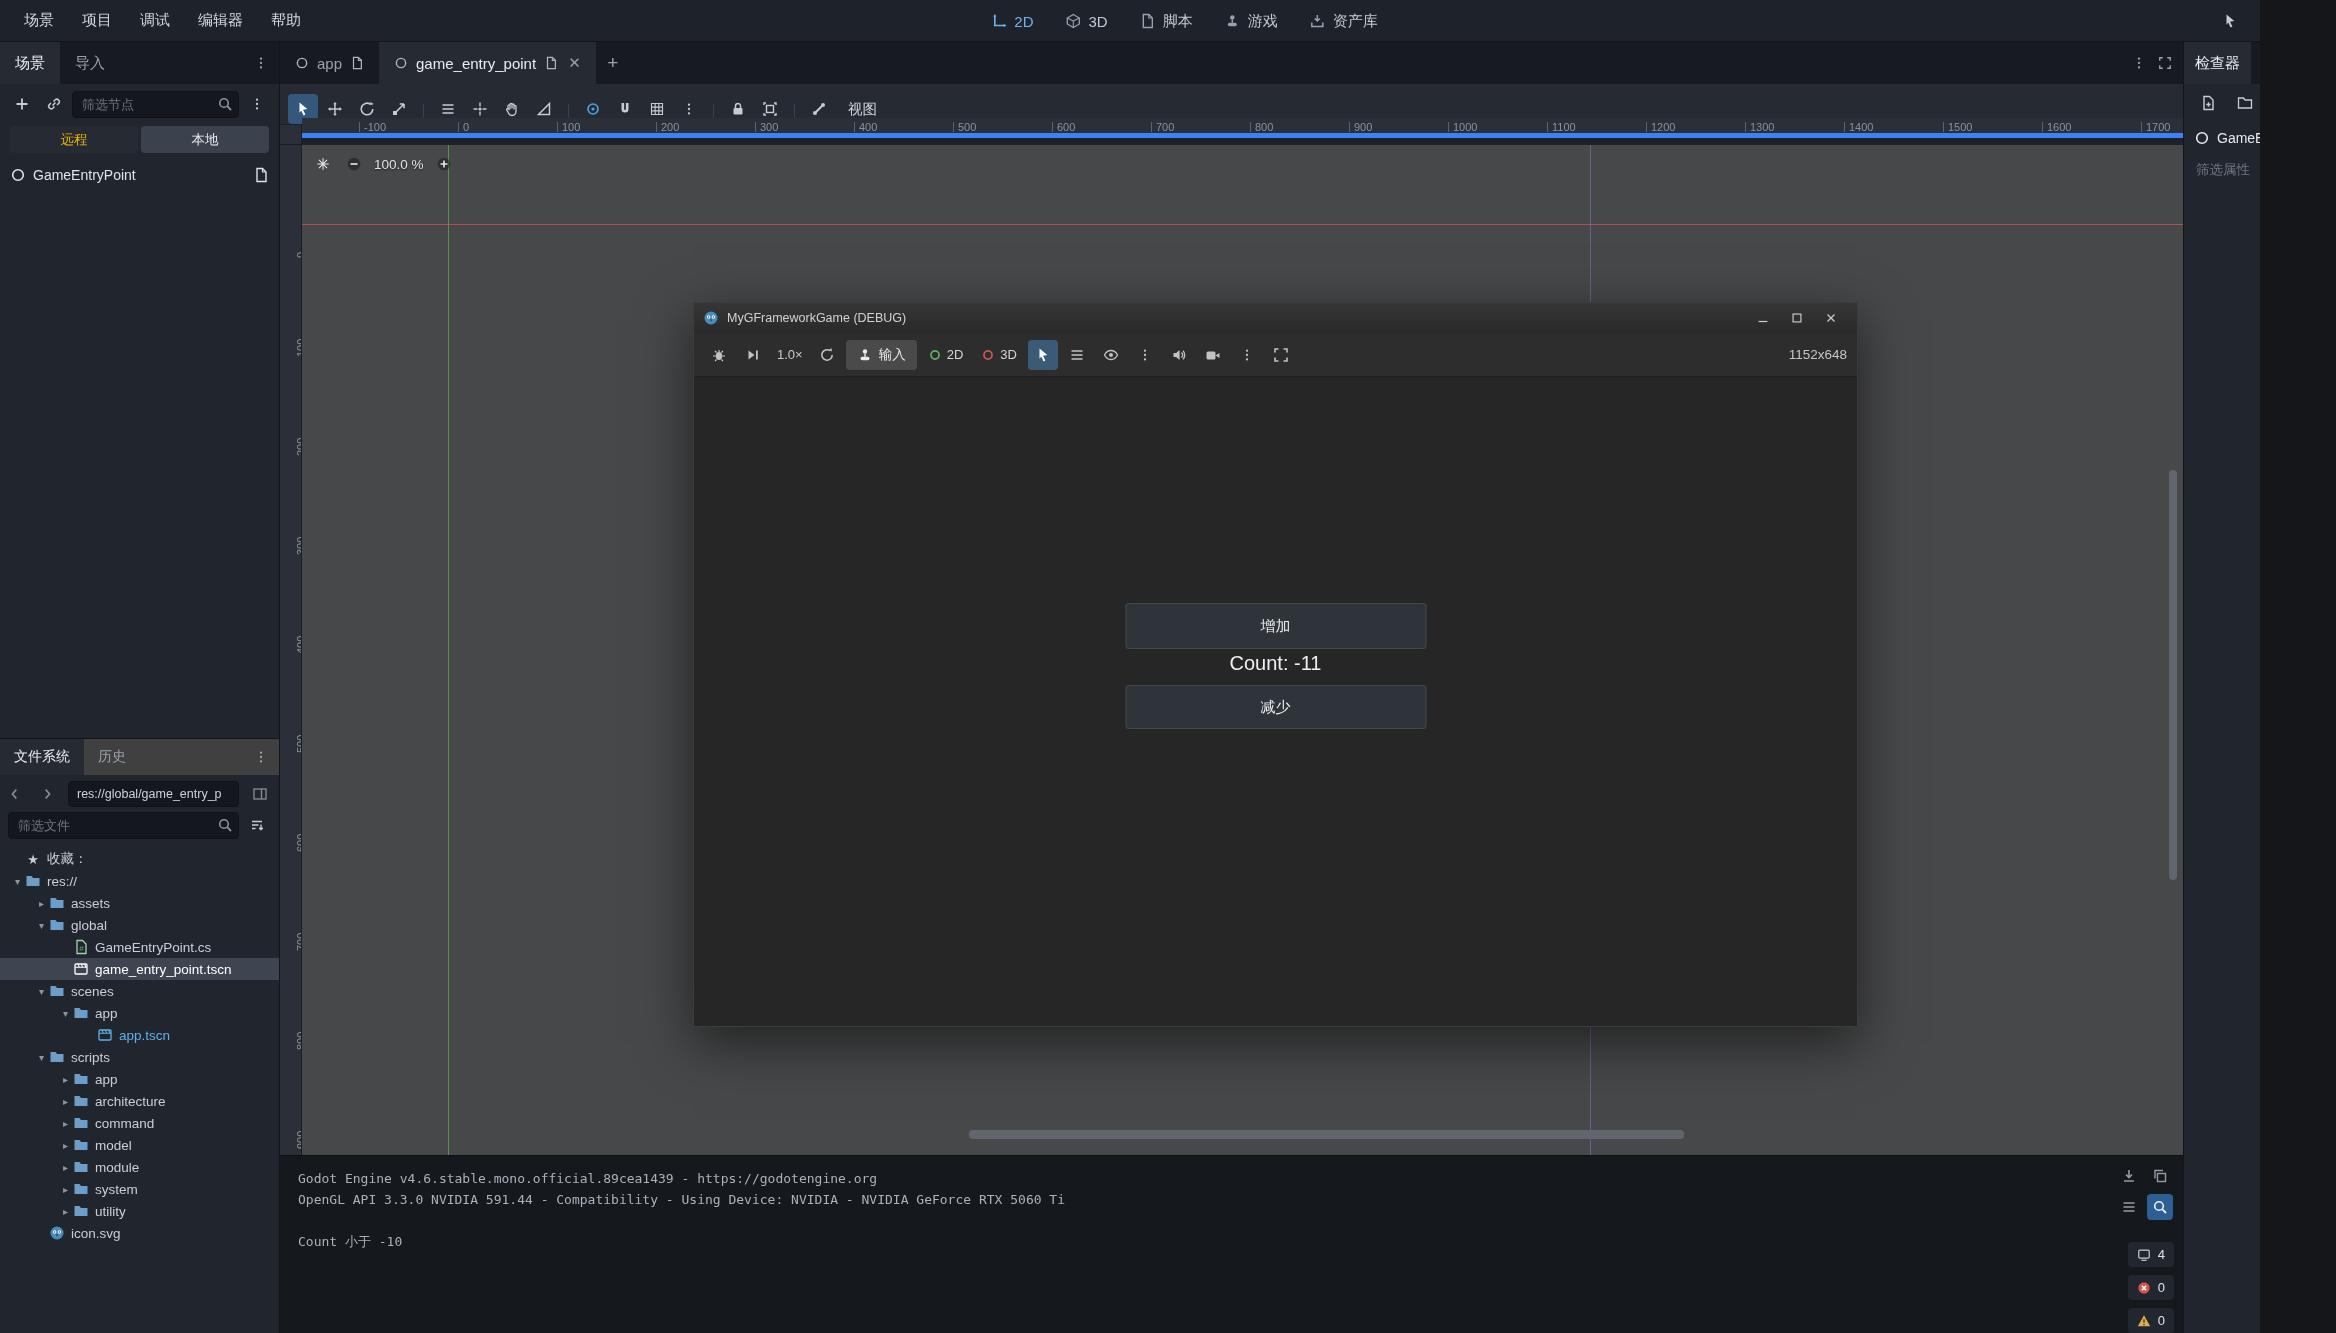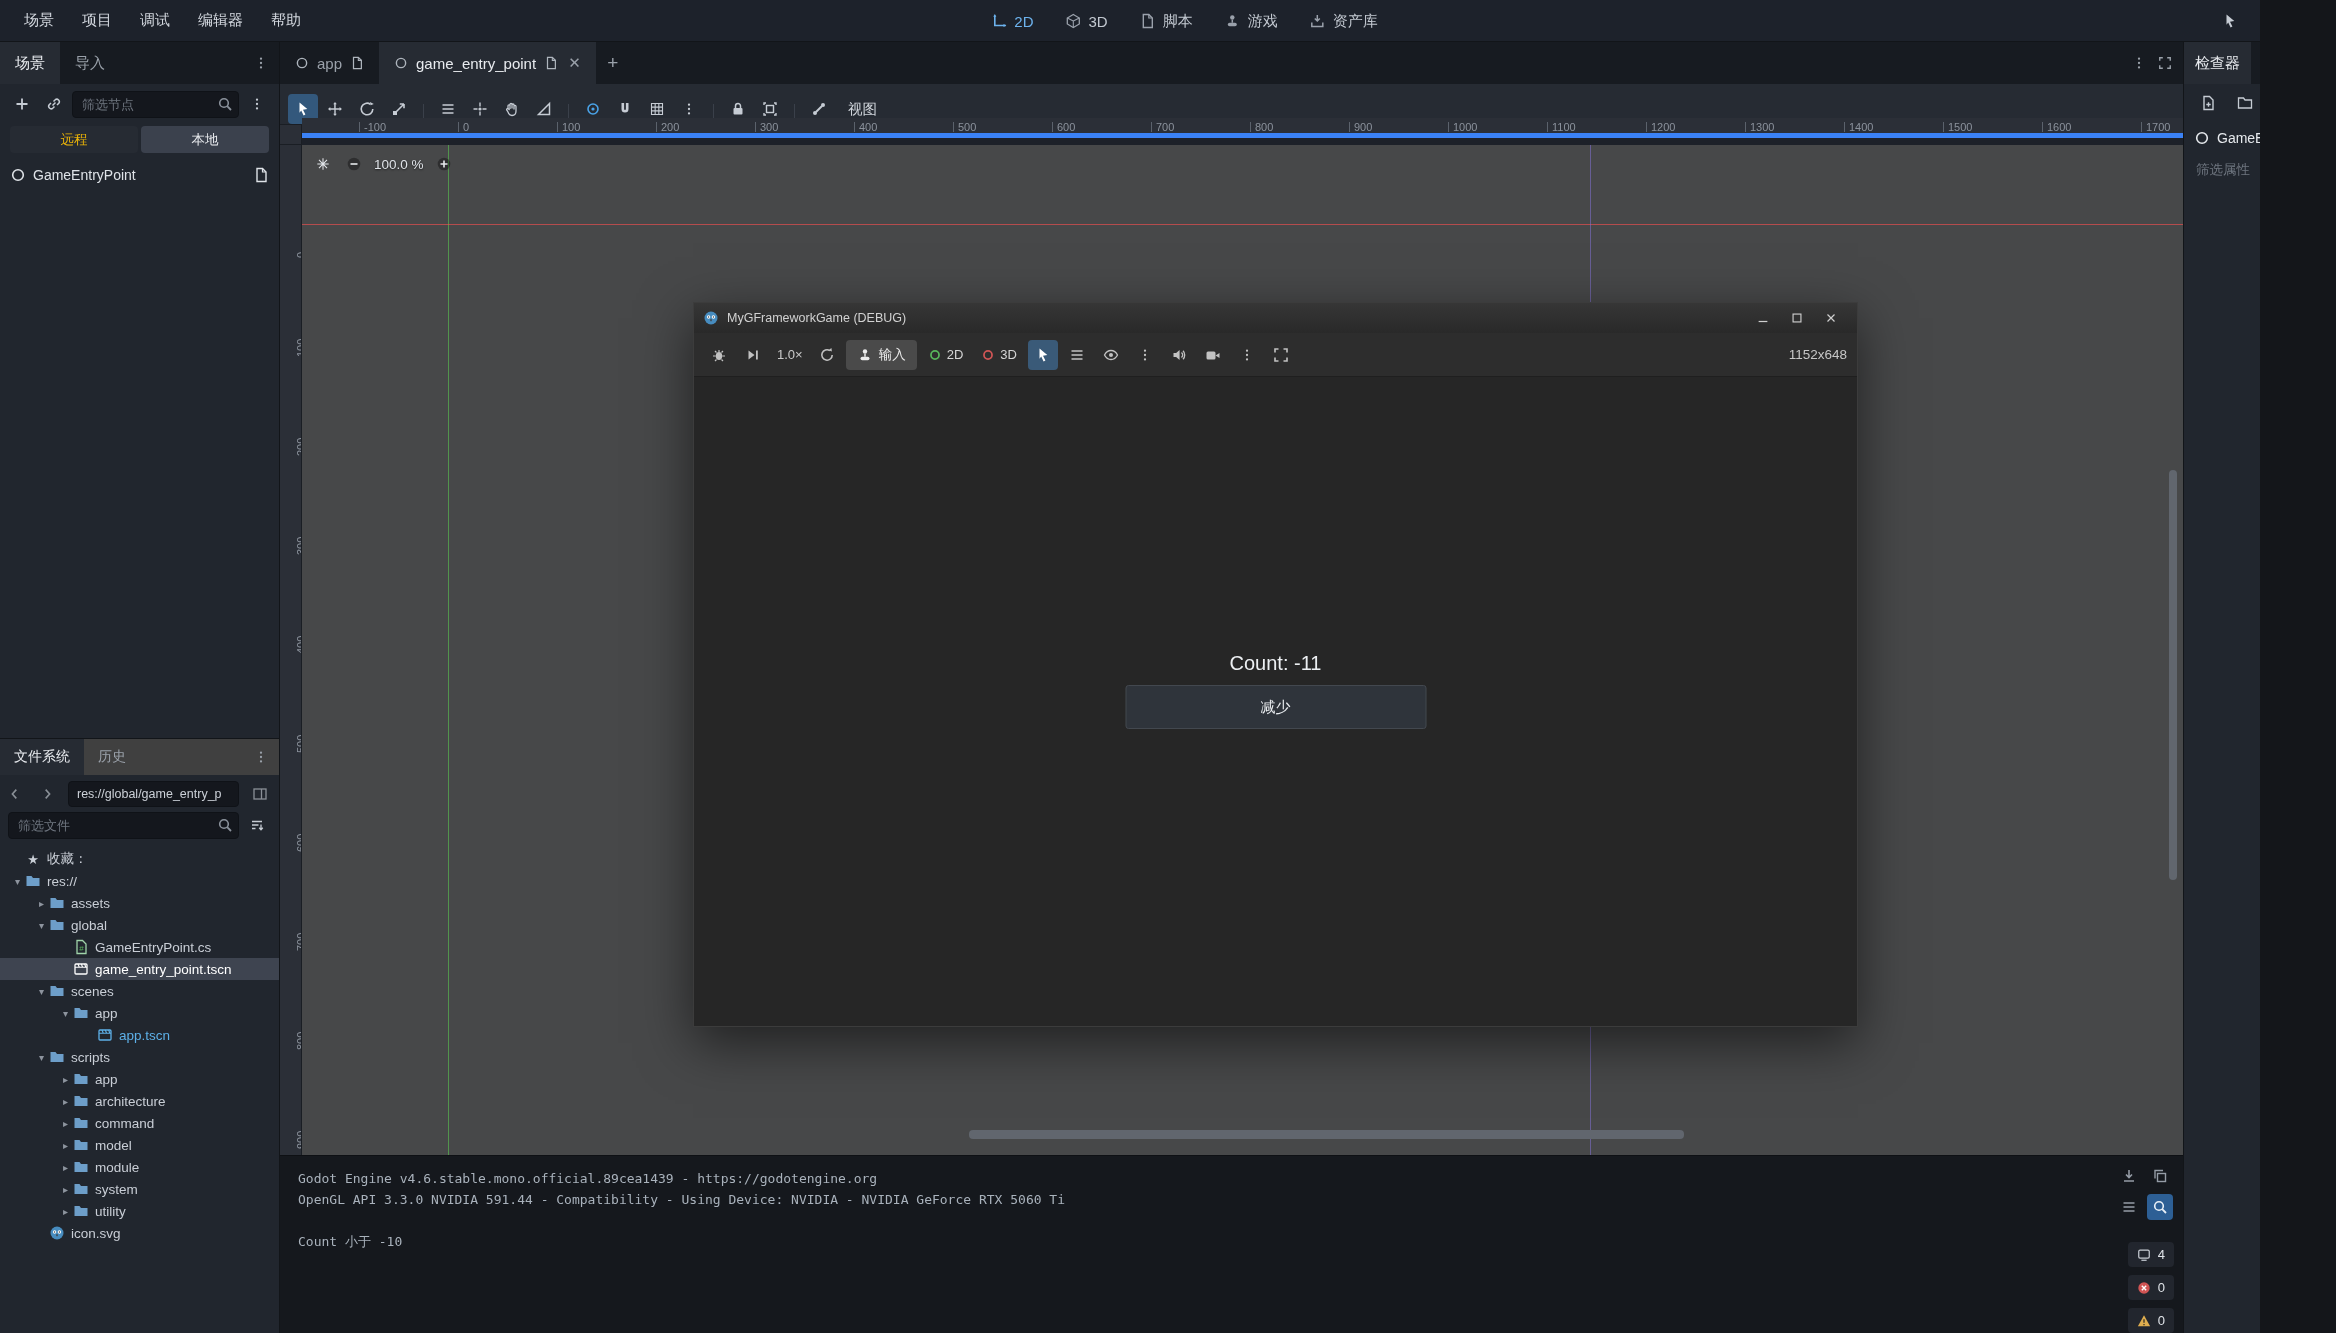--- a/index.html
+++ b/index.html
@@ -911,20 +911,21 @@
       <div class="gbtn">
           <span class="ic">
             <svg viewBox="0 0 16 16">
               <path d="M2 5.5V2h3.5M10.5 2H14v3.5M14 10.5V14h-3.5M5.5 14H2v-3.5" stroke="currentColor" stroke-width="1.6" fill="none"></path>
             </svg>
           </span>
         </div>
       <div id="gw-res">1152x648</div>
     </div>
     <div id="gw-content">
+      <div class="gw-btn" style="top:226px;height:46px">增加</div>
       <div id="gw-count">Count: -11</div>
       <div class="gw-btn" style="top:308px;height:44px">减少</div>
     </div>
   </div>
 
   <div id="output" class="abs">
     <div class="oline">Godot Engine v4.6.stable.mono.official.89cea1439 - https://godotengine.org</div>
     <div class="oline">OpenGL API 3.3.0 NVIDIA 591.44 - Compatibility - Using Device: NVIDIA - NVIDIA GeForce RTX 5060 Ti</div>
     <div class="oline"></div>
     <div class="oline">Count 小于 -10</div>

